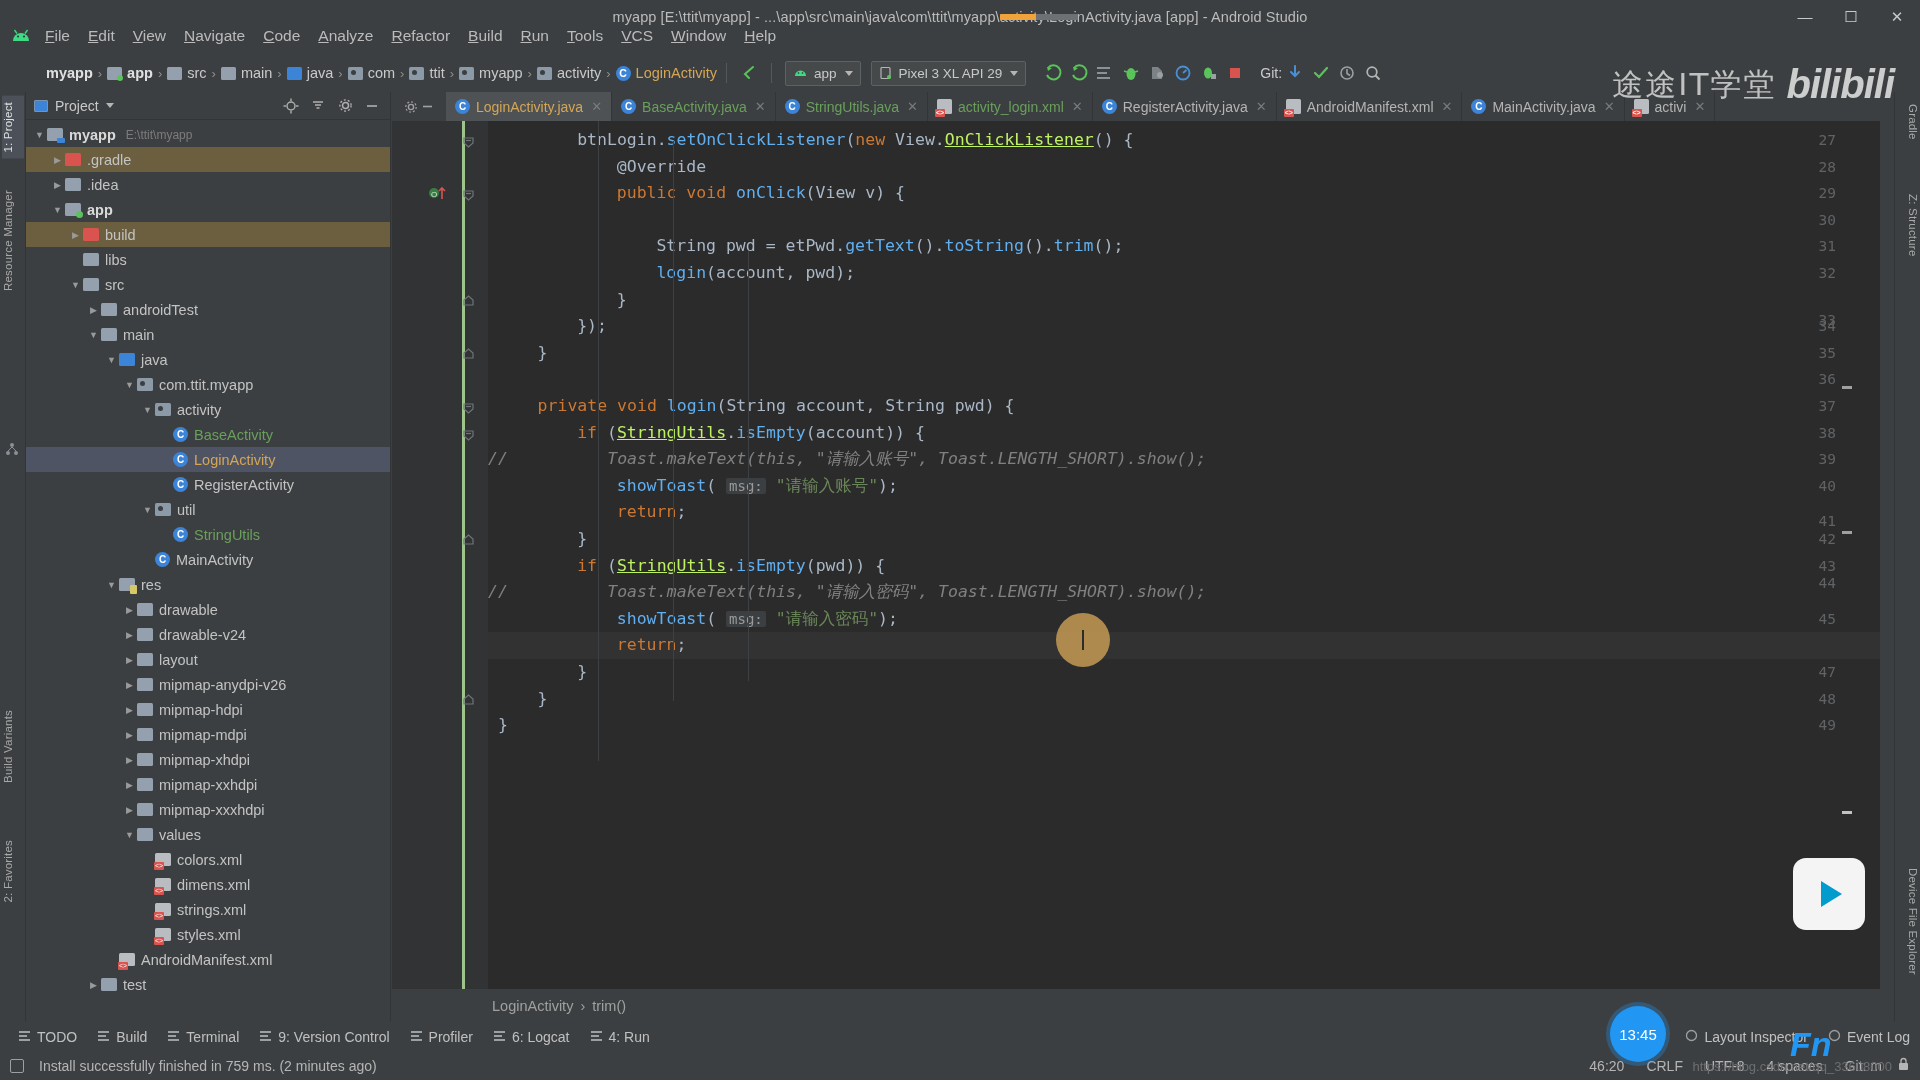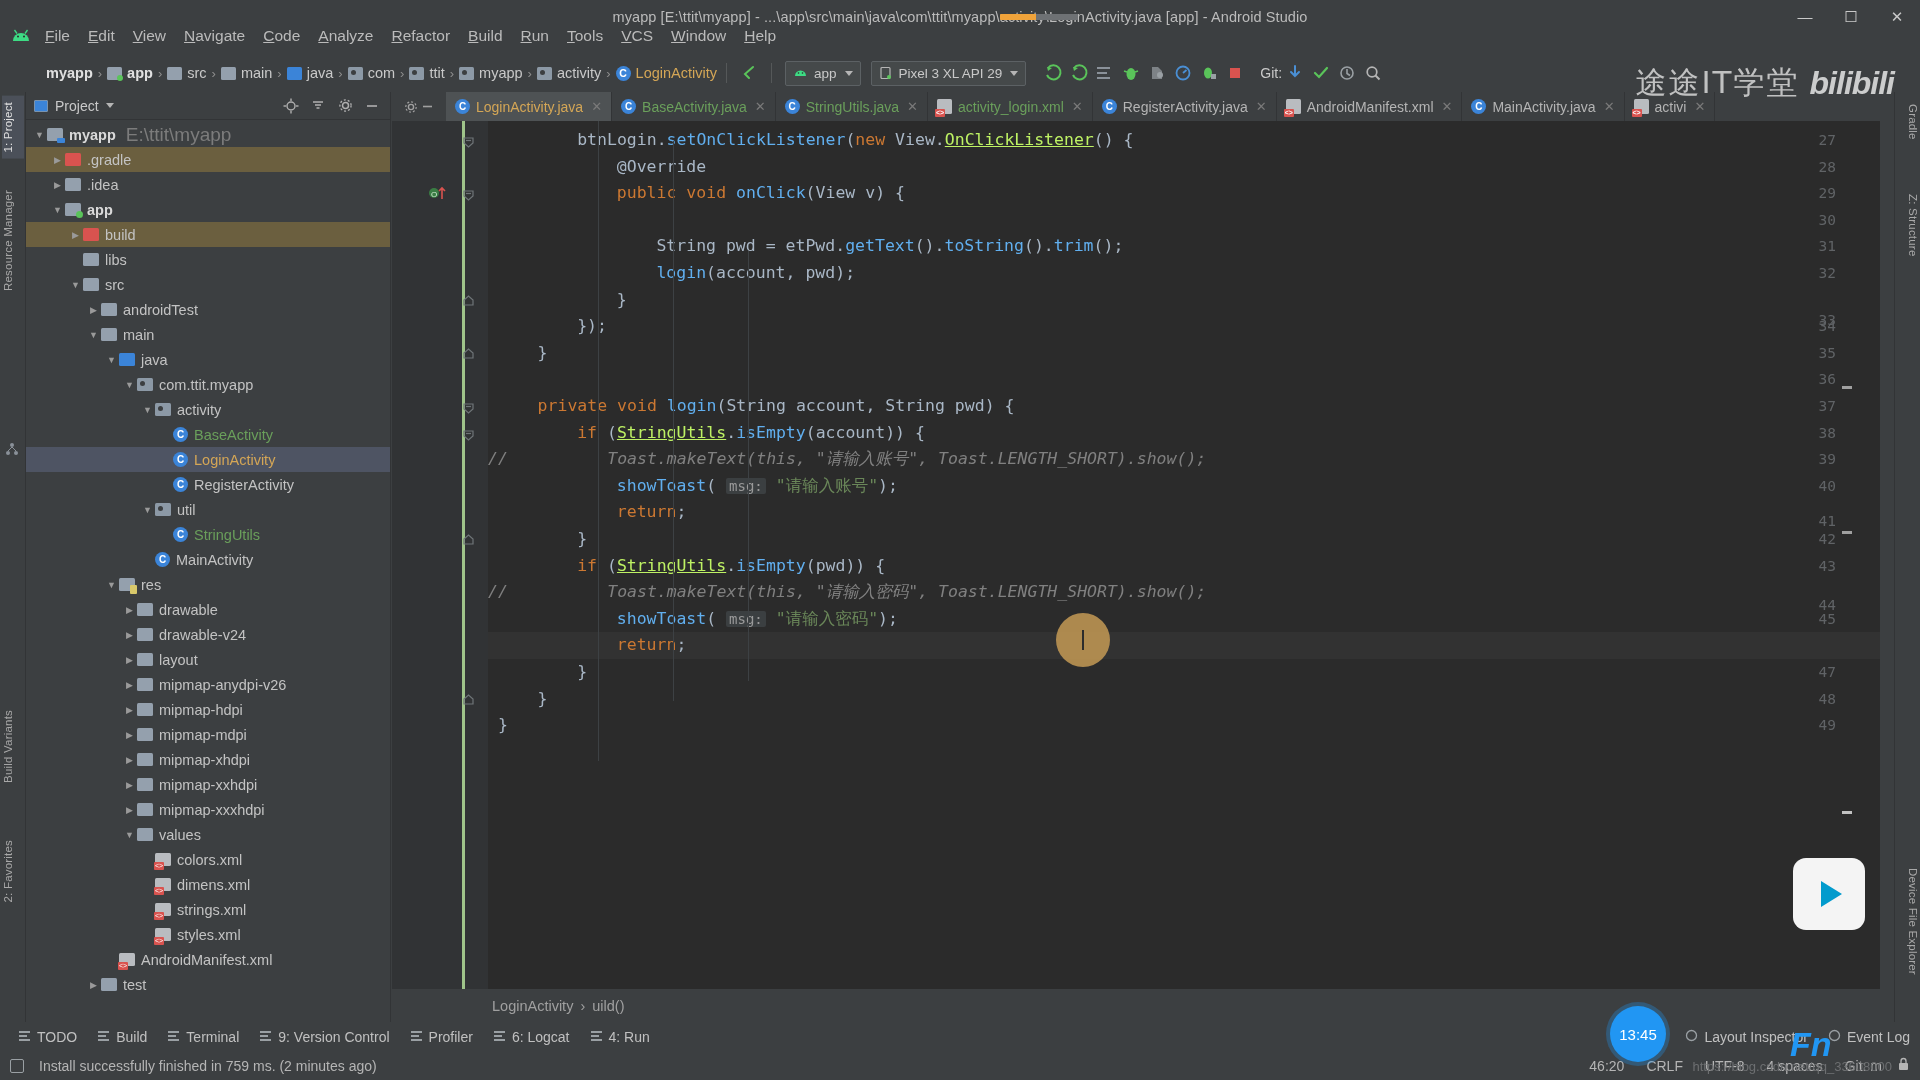--- a/index.html
+++ b/index.html
@@ -127,21 +127,21 @@
   .ico.projf     { background:#94a0ad; }
   .ico.projf:after{ content:""; position:absolute; right:-2px; bottom:-2px; width:8px; height:5px; background:#3b84d8; border-radius:1px;}
   .ico.clsi { width:15px; height:15px; border-radius:50%; background:#3b84d8; color:#fff;
               font-size:10px; line-height:15px; text-align:center; font-weight:bold; }
   .ico.xmli { background:#b9bcc0; }
   .ico.xmli:after{ content:"<>"; position:absolute; left:-1px; bottom:-4px; font-size:7px; color:#fff;
                    background:#d9534f; border-radius:1px; padding:0 1px; line-height:8px; }
   .trow .lbl.bold  { font-weight:bold; color:#d9d9d9; }
   .trow .lbl.green { color:#6a9f5b; }
   .trow .lbl.orange{ color:#d4a656; }
-  .trow .path { color:#7c7c7c; margin-left:10px; font-size:19px; }
+  .trow .path { color:#7c7c7c; margin-left:10px; font-size:12px; }
 
   
   .editor-wrap { position:absolute; left:392px; top:92px; right:40px; bottom:58px; background:#2b2b2b; }
   .tabbar { height:29px; background:#3c3f41; display:flex; align-items:stretch; overflow:hidden; }
   .tabpin { width:54px; display:flex; align-items:center; justify-content:center; gap:3px; color:#a0a0a0; }
   .etab {
     display:flex; align-items:center; gap:6px; padding:0 9px; font-size:14px;
     color:#b4b4b4; white-space:nowrap; border-right:1px solid #323436; position:relative;
   }
   .etab.active { background:#4e5254; }
@@ -215,21 +215,21 @@
   }
   .sb-spacer { flex:1; }
   .sb-item { padding:0 7px; white-space:nowrap; }
 
   
   .wm-bili {
     position:absolute; right:26px; top:62px; display:flex; align-items:center; gap:10px;
     opacity:.85; pointer-events:none;
   }
   .wm-cn { font-size:31px; color:#d8d8d8; font-family:"DejaVu Sans", sans-serif; letter-spacing:2px; }
-  .wm-bl { font-size:32px; color:#e6e6e6; font-weight:bold; font-style:italic; letter-spacing:-1px;text-align:center; }
+  .wm-bl { font-size:40px; color:#e6e6e6; font-weight:bold; font-style:italic; letter-spacing:-1px;text-align:center; }
   .wm-play {
     position:absolute; right:55px; bottom:150px; width:72px; height:72px; border-radius:13px;
     background:#fff; display:flex; align-items:center; justify-content:center; opacity:.95;
   }
   .wm-play .tri { width:0; height:0; border-top:13px solid transparent; border-bottom:13px solid transparent; border-left:21px solid #00a1d6; margin-left:5px;}
   .wm-url { position:absolute; right:28px; bottom:6px; font-size:13px; color:#6d6f71; }
   .wm-time {
     position:absolute; left:1610px; bottom:18px; width:56px; height:56px; border-radius:50%;
     background:#2196f3; color:#fff; display:flex; align-items:center; justify-content:center;
     font-size:15px; box-shadow:0 0 0 4px rgba(33,150,243,.3);
@@ -734,21 +734,21 @@
         <div class="gline" style="top: 192.2px;">34</div>
         <div class="gline" style="top: 218.8px;">35</div>
         <div class="gline" style="top: 245.4px;">36</div>
         <div class="gline" style="top: 272px;">37</div>
         <div class="gline" style="top: 298.6px;">38</div>
         <div class="gline" style="top: 325.2px;">39</div>
         <div class="gline" style="top: 351.8px;">40</div>
         <div class="gline" style="top: 387px;">41</div>
         <div class="gline" style="top: 405px;">42</div>
         <div class="gline" style="top: 431.6px;">43</div>
-        <div class="gline" style="top: 471px;">44</div>
+        <div class="gline" style="top: 449px;">44</div>
         <div class="gline" style="top: 484.8px;">45</div>
         <div class="gline" style="top: 511.4px;">46</div>
         <div class="gline" style="top: 538px;">47</div>
         <div class="gline" style="top: 564.6px;">48</div>
         <div class="gline" style="top: 591.2px;">49</div>
       </div>
     <div class="codelines" id="code-host">
         <div class="cl" style="top: 6px; padding-left: 89.2px;">btnLogin.<span class="fn">setOnClickListener</span>(<span class="kw">new</span> <span class="typ">View</span>.<span class="mth">OnClickListener</span>() {</div>
         <div class="cl" style="top: 32.6px; padding-left: 128.8px;">@Override</div>
         <div class="cl" style="top: 59.2px; padding-left: 128.8px;"><span class="kw">public</span> <span class="kw">void</span> <span class="fn">onClick</span>(<span class="typ">View</span> v) {</div>
@@ -814,21 +814,21 @@
           <path d="M2 10h9V5L6.5 1 2 5z" fill="none" stroke="#6f7578" stroke-width="1.2"></path>
         </svg></div>
       <div style="position: absolute; left: 70px; top: 571.6px; width: 13px; height: 13px;"><svg width="13" height="13" viewBox="0 0 13 13">
           <path d="M2 10h9V5L6.5 1 2 5z" fill="none" stroke="#6f7578" stroke-width="1.2"></path>
         </svg></div>
     </div>
 
   <div class="breadcrumb-bot">
     <span>LoginActivity</span>
     <span>›</span>
-    <span>uild()</span>
+    <span>trim()</span>
   </div>
 </div>
 
 <div class="right-stripe">
   <div class="vtab" style="top:6px;">Gradle</div>
   <div class="vtab" style="top:96px;">Z: Structure</div>
   <div class="vtab" style="top:770px;">Device File Explorer</div>
 </div>
 
 <div class="bottombar">

